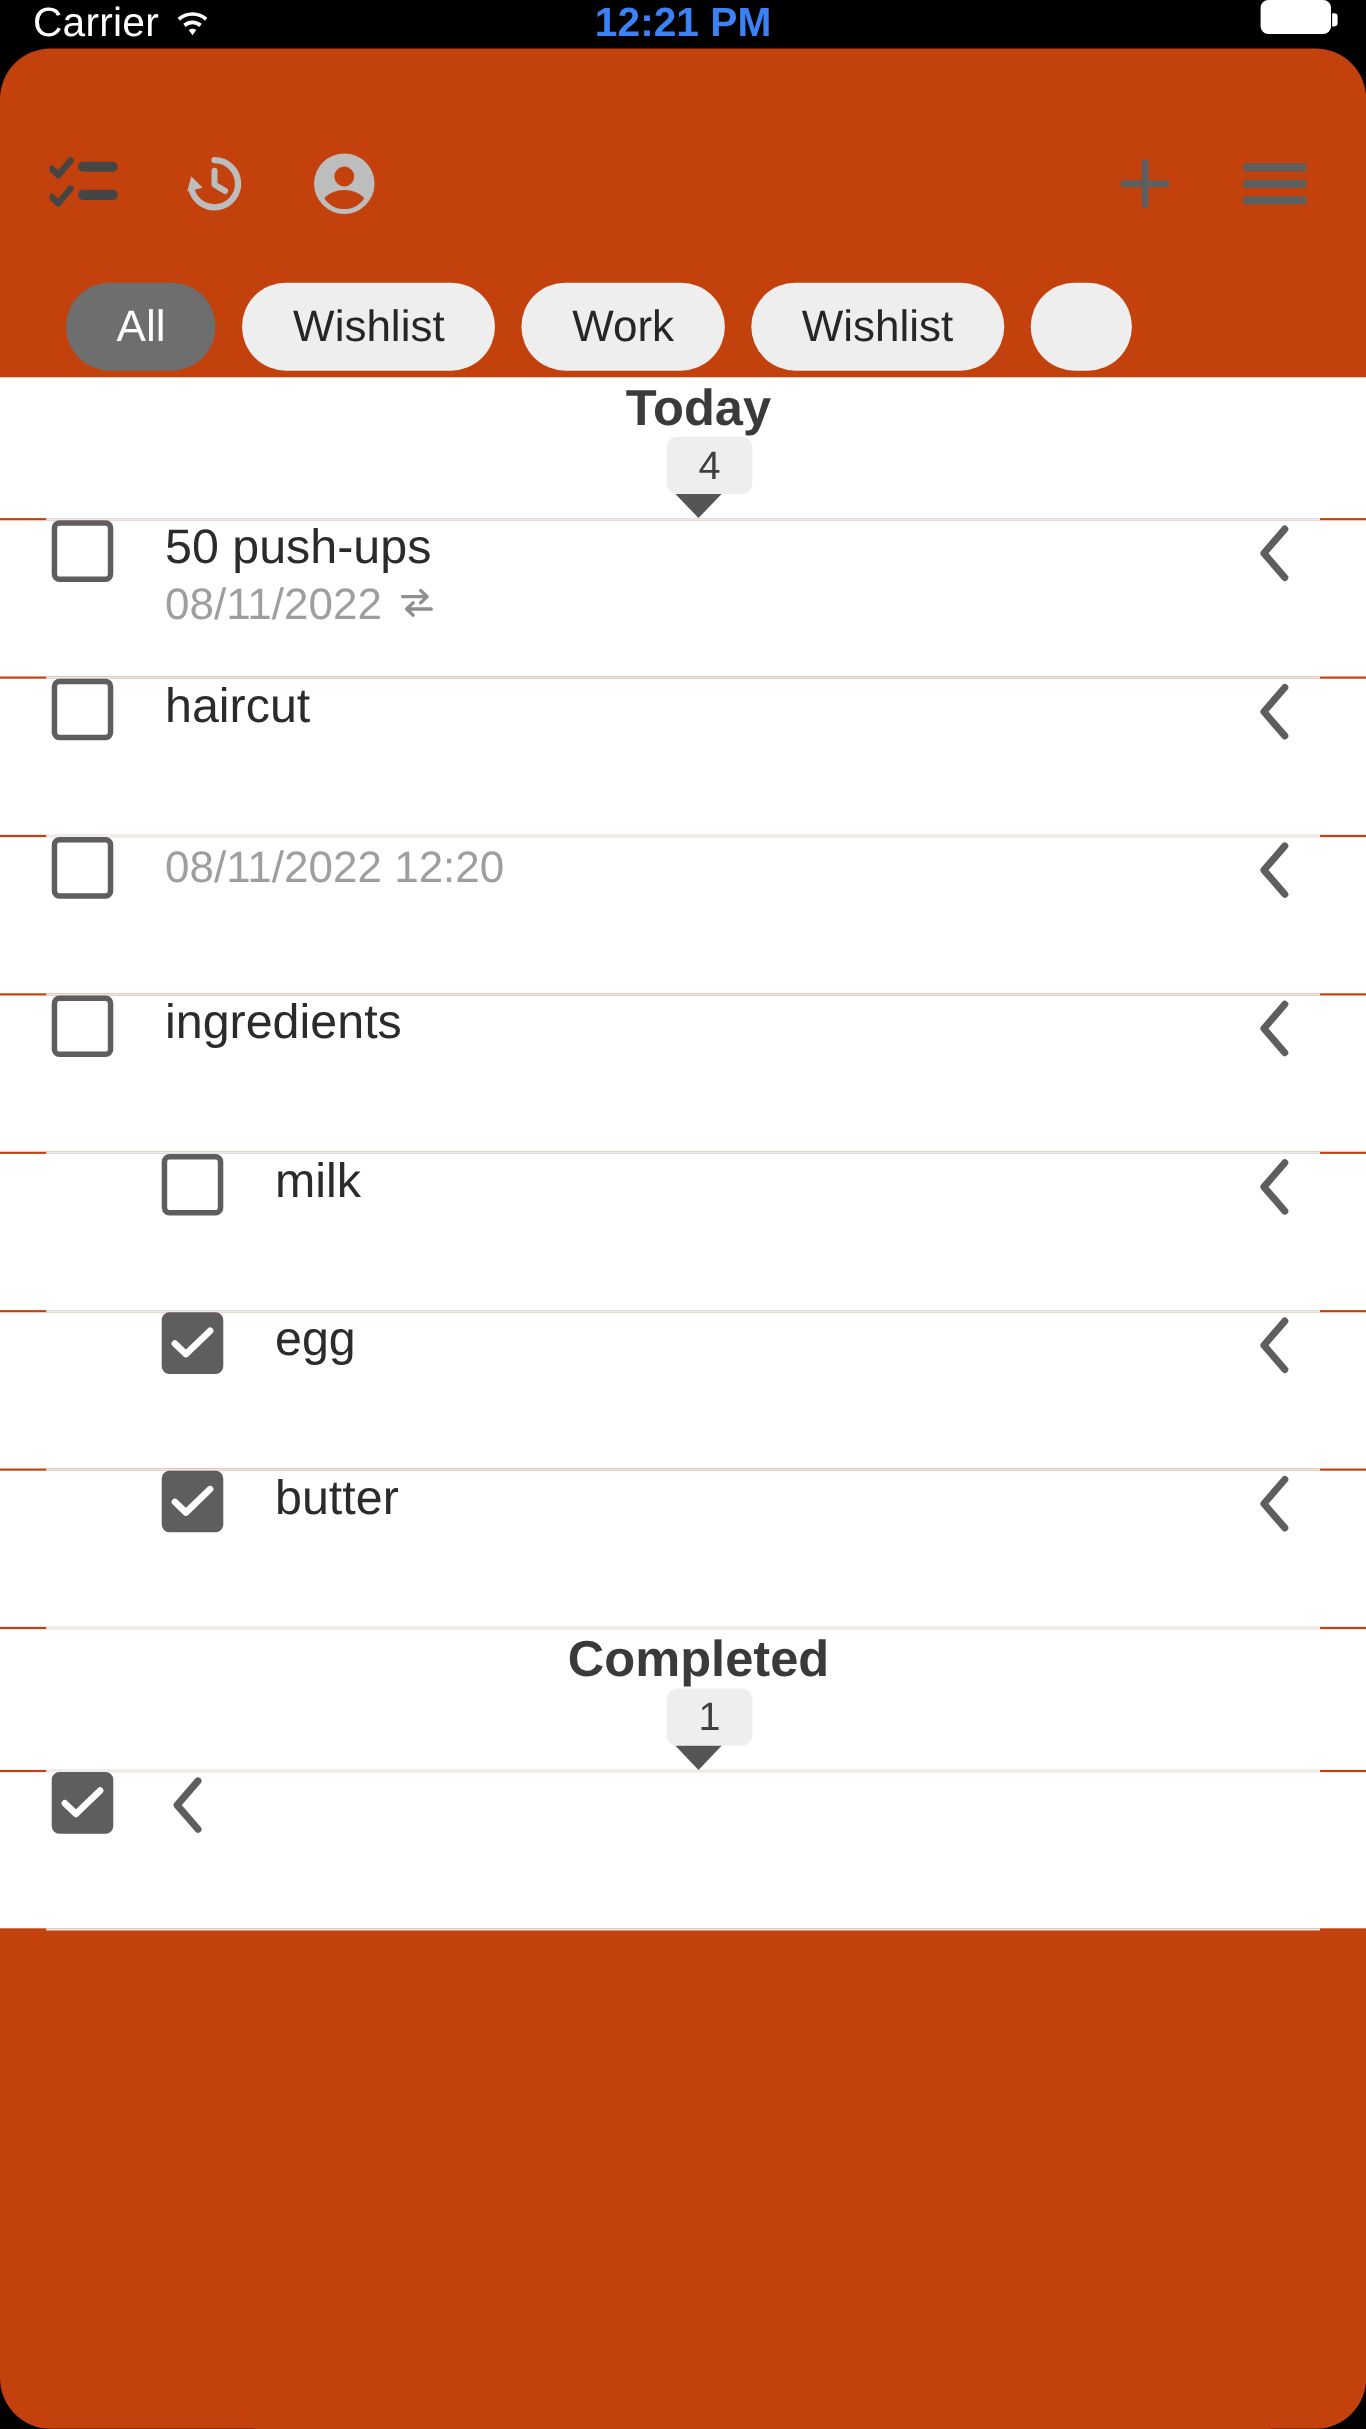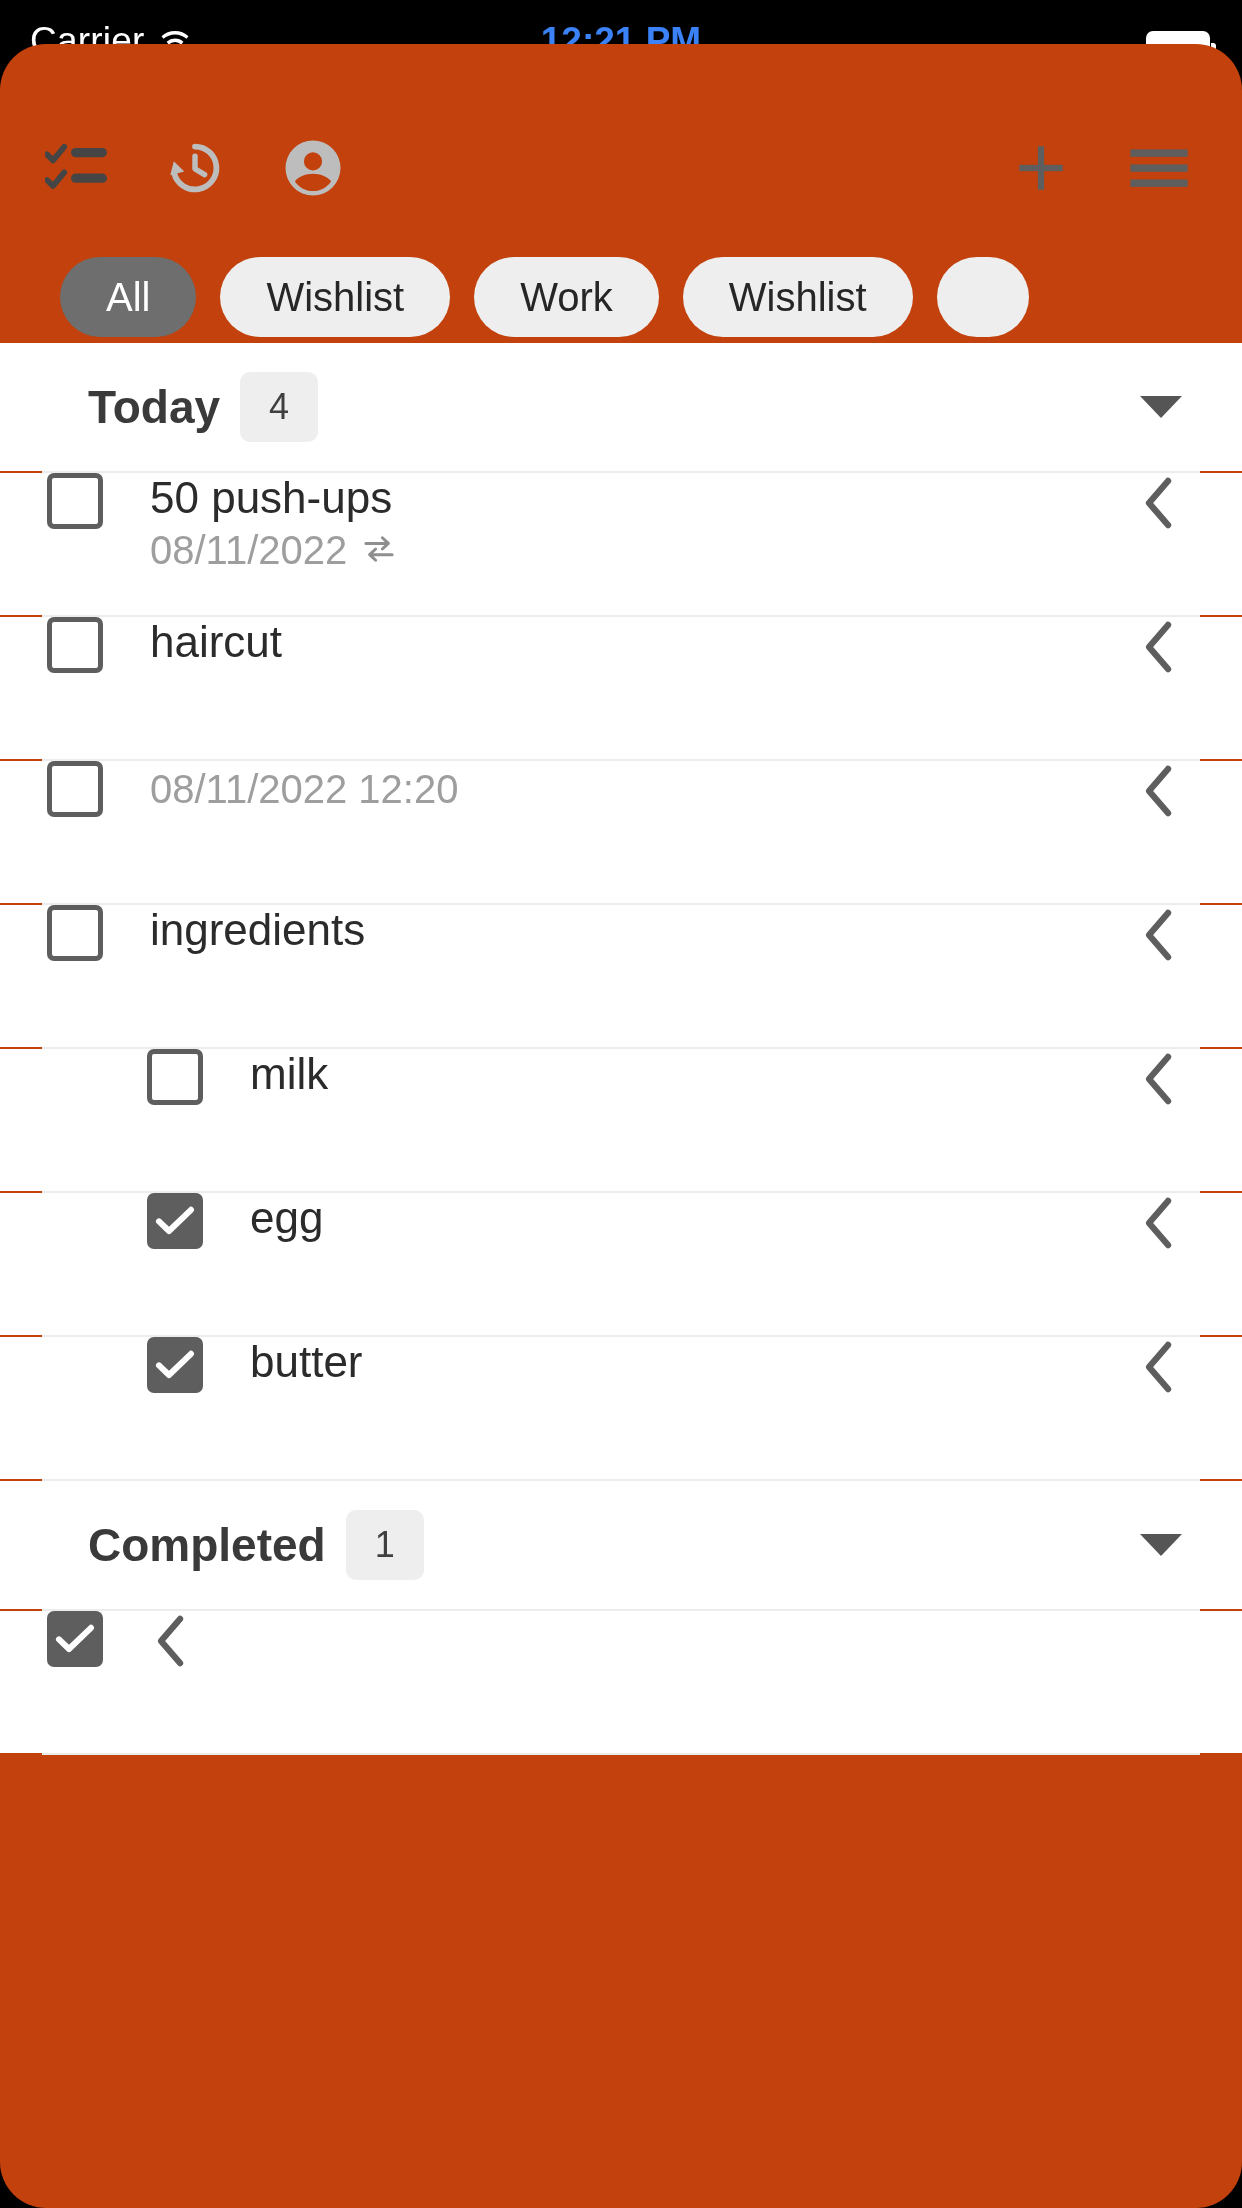--- a/index.html
+++ b/index.html
@@ -13,21 +13,21 @@
 
   
   .status-bar {
     position: absolute;
     top: 0; left: 0;
     width: 1242px;
     height: 62px;
     background: #000000;
     color: #ffffff;
     display: flex;
-    align-items: flex-end;
+    align-items: flex-start;
   }
   .status-left {
     display: flex;
     align-items: center;
     gap: 14px;
     margin-left: 30px;
   }
   .carrier-text {
     font-size: 37px;
     letter-spacing: 0.2px;
@@ -123,20 +123,21 @@
     color: #ffffff;
   }
 
   
   .section-header {
     height: 128px;
     display: flex;
     align-items: center;
     padding: 0 60px 0 88px;
     background: #ffffff;
+    flex-direction: column;
   }
   .section-title {
     font-size: 46px;
     font-weight: bold;
     color: #3a3a3a;
   }
   .section-count {
     margin-left: 20px;
     min-width: 78px;
     height: 70px;

